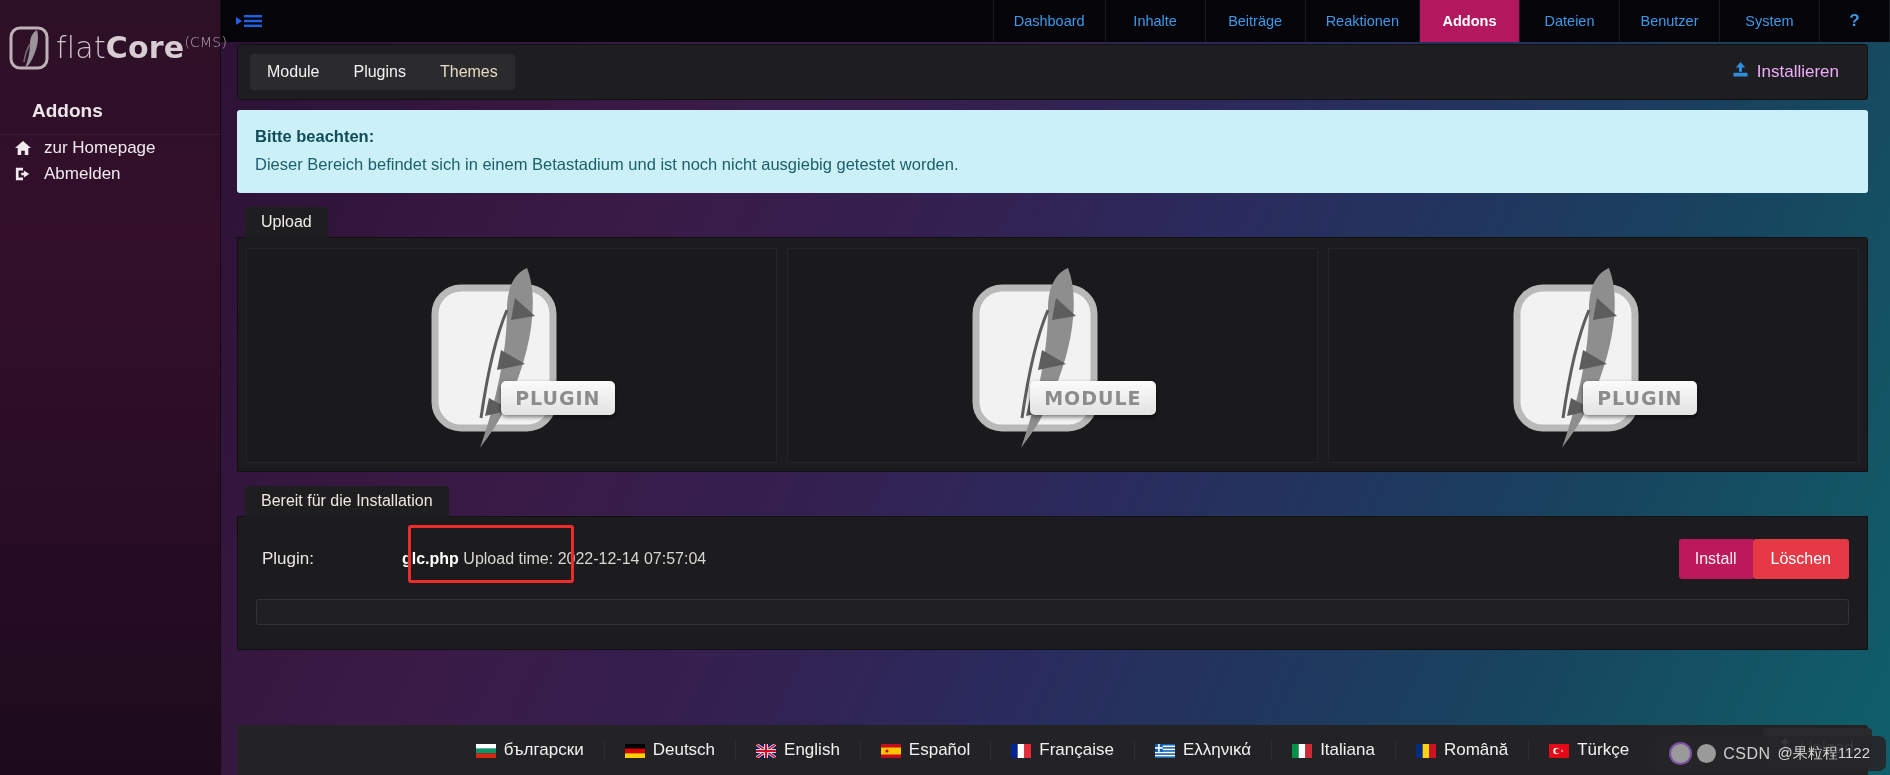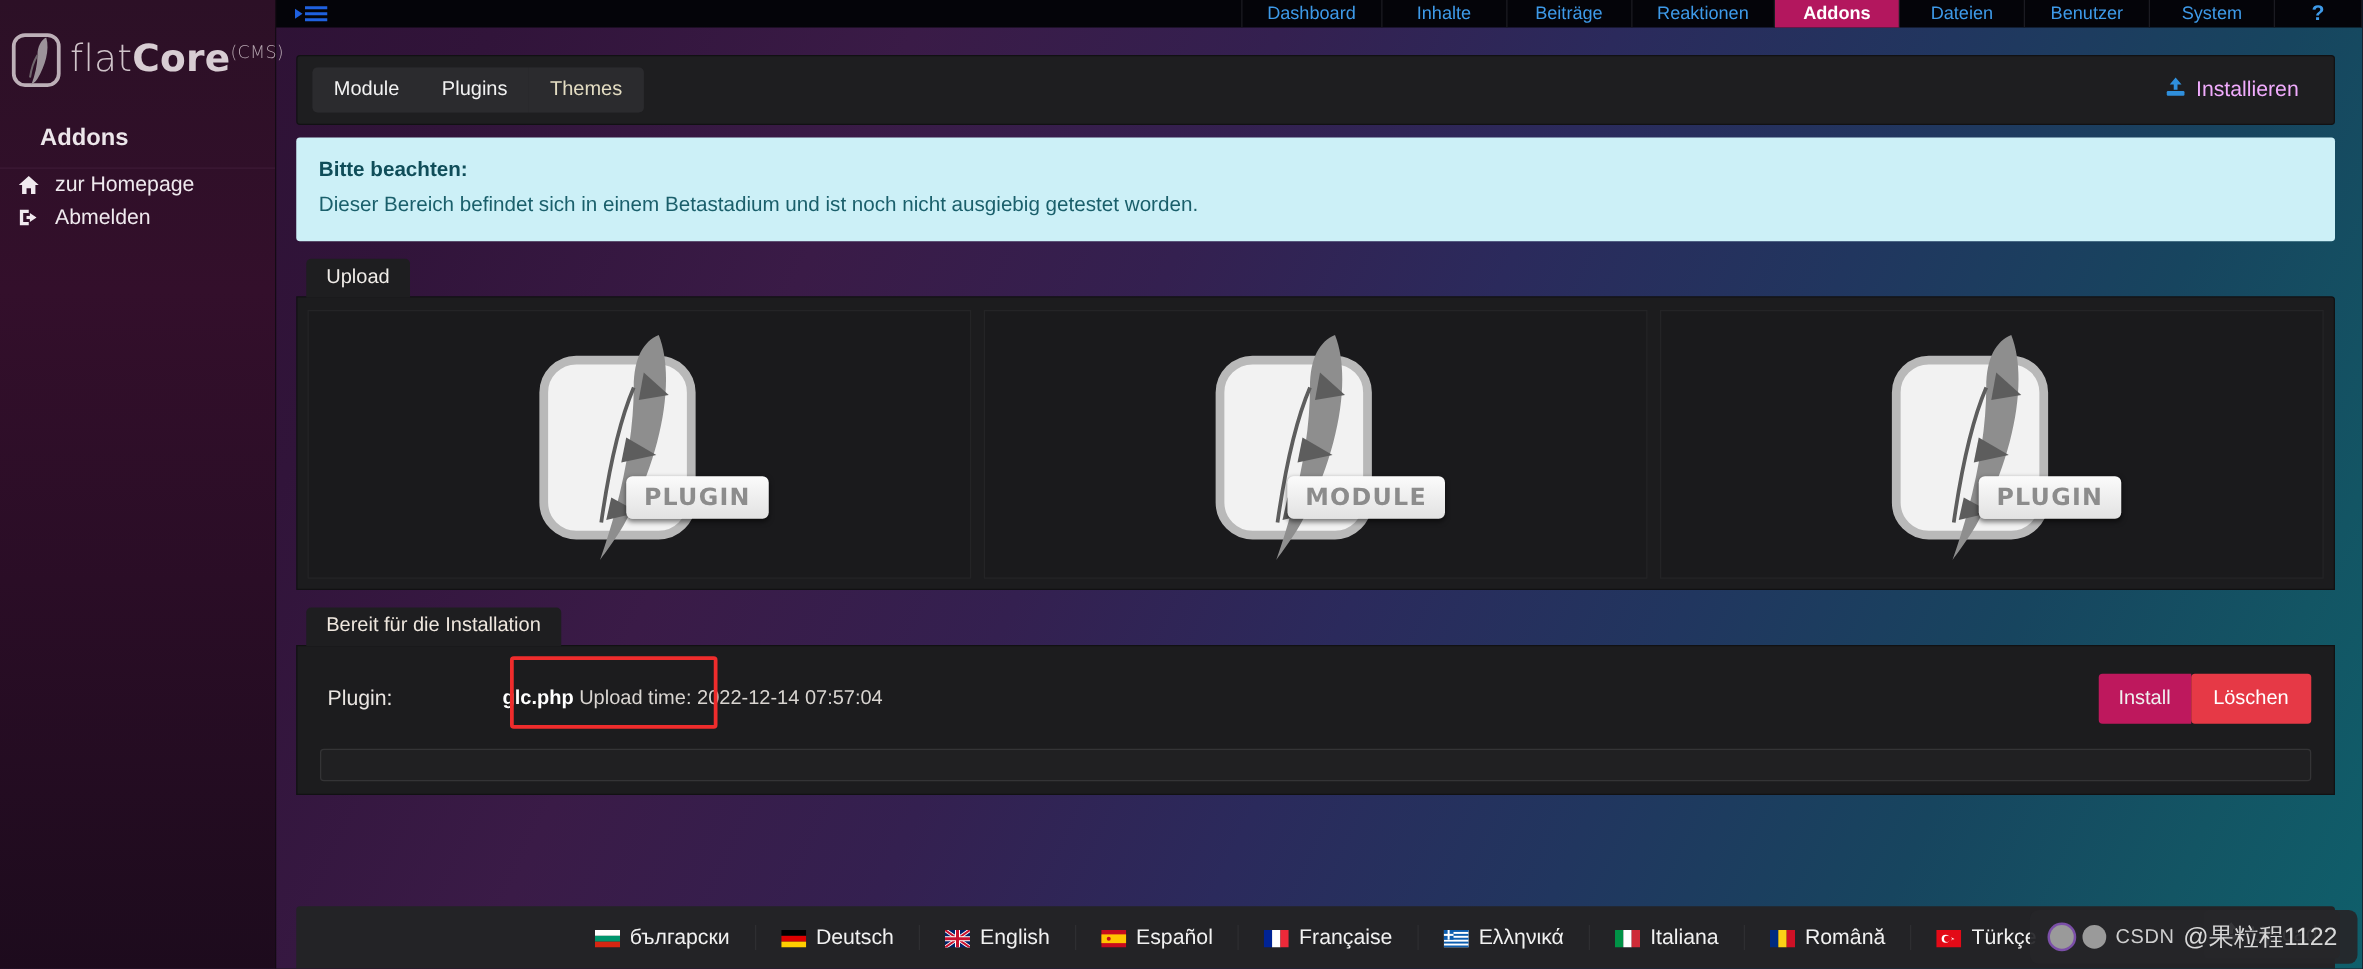--- a/index.html
+++ b/index.html
@@ -53,21 +53,21 @@
   .side-link {
     display: flex; align-items: center; gap: 11px;
     padding: 3px 0 3px 13px;
     color: #efe9ee; font-size: 17px; cursor: pointer;
   }
   .side-link:first-of-type { margin-top: 12px; }
   .side-link .si { width: 20px; display: inline-flex; justify-content: center; }
 
   
   #topbar {
-    position: absolute; left: 215px; top: 0; right: 0; height: 22px;
+    position: absolute; left: 215px; top: 0; right: 0; height: 42px;
     background: #040409;
     display: flex; align-items: stretch;
     z-index: 4;
     gap: 24px;
   }
   #menu-toggle {
     width: 68px; display: flex; align-items: center; justify-content: center;
     cursor: pointer;
   }
   #topnav { margin-left: auto; display: flex; align-items: stretch; }
@@ -166,21 +166,21 @@
     border-radius: 5px;
     box-shadow: 0 2px 4px rgba(0,0,0,.5);
     font-family: "DejaVu Sans", sans-serif;
   }
 
   
   #ready-panel {
     margin: -1px 22px 0 22px;
     background: #1c1c1e;
     border: 1px solid #111113;
-    padding: 6px 12px 10px 12px;
+    padding: 6px 12px 24px 12px;
   }
   .plug-row {
     display: flex; align-items: center;
     padding: 16px 6px 16px 12px;
     position: relative;
   }
   .plug-label { font-size: 17px; color: #eae6e2; width: 140px; }
   .plug-info { font-size: 16px; color: #d9d5d1; }
   .plug-info b { color: #ffffff; font-weight: 700; }
   .redbox {
@@ -239,21 +239,21 @@
   #watermark {
     position: absolute; right: 4px; bottom: 4px;
     display: flex; align-items: center; gap: 7px;
     background: rgba(38,38,41,.93);
     border-radius: 7px;
     padding: 8px 16px;
     z-index: 9;
   }
   .wm-dot { width: 19px; height: 19px; border-radius: 50%; }
   .wm-text { color: #cfcfcf; font-size: 16px; letter-spacing: .5px; }
-  .wm-user { color: #d8d8d8; font-size: 20px; }
+  .wm-user { color: #d8d8d8; font-size: 15px; }
 </style>
 </head>
 <body>
 
 <div id="app">
 
   <aside id="sidebar">
     <div class="logo-wrap">
       <span class="logo-mark">
         <svg viewBox="0 0 50 50" width="50" height="50">

